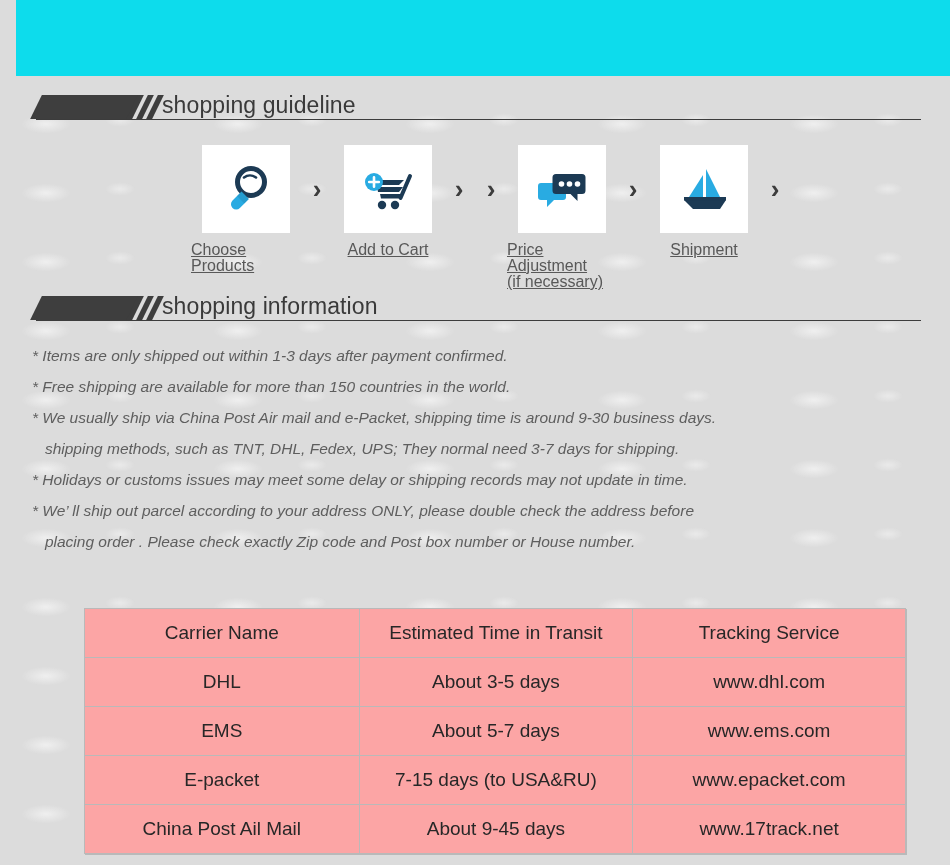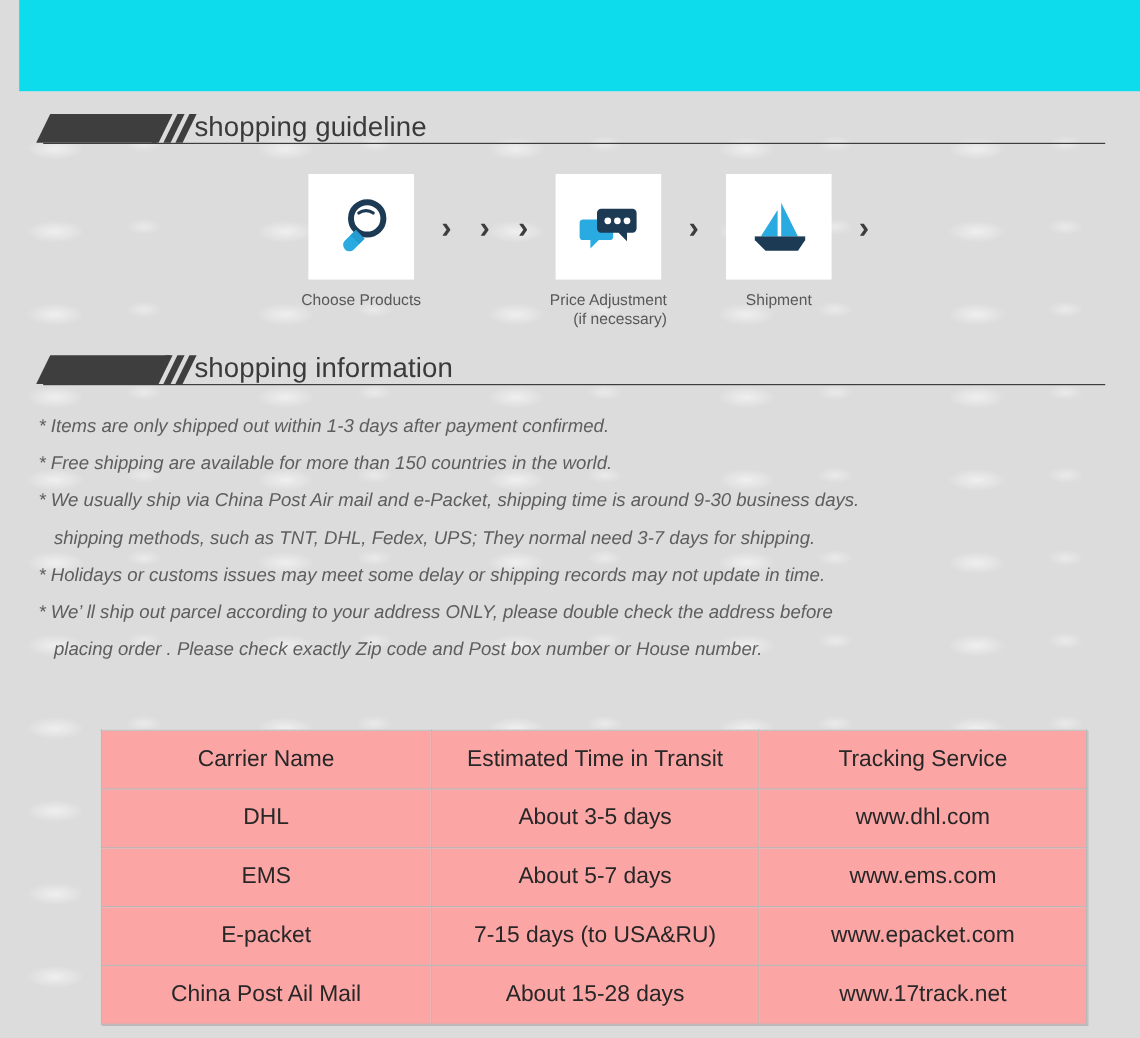--- a/index.html
+++ b/index.html
@@ -86,25 +86,26 @@
     flex-direction: column;
     align-items: center;
   }
   .step-box {
     width: 88px; height: 88px;
     background: #ffffff;
     display: flex; align-items: center; justify-content: center;
   }
   .step-label {
     margin-top: 9px;
-    font-size: 13px;
+    font-size: 16px;
     color: #585858;
-    text-align: right;
+    text-align: left;
     line-height: 16px;
     white-space: pre-line;
+    text-decoration: underline;
   }
   .chevron {
     width: 32px;
     height: 88px;
     display: flex; align-items: center; justify-content: center;
     font-size: 26px;
     color: #3d3d3d;
     font-weight: 700;
   }
 
@@ -172,20 +173,35 @@
           <path d="M26 16.5a10 10 0 0 1 12 0" fill="none" stroke="#1c3a54" stroke-width="2.6" stroke-linecap="round"></path>
           <path d="M23.5 30.5 L14.5 39.5 a5.2 5.2 0 0 0 7.4 7.4 L30.9 37.9 Z" fill="#29abe2"></path>
           <path d="M23.5 30.5 L19 35 l7.4 7.4 4.5-4.5 Z" fill="#1c6f96" opacity="0.25"></path>
         </svg>
       </div>
       <div class="step-label">Choose Products</div>
     </div>
 
     <div class="chevron">›</div>
 
+    <div class="step">
+      <div class="step-box">
+        <svg width="56" height="56" viewBox="0 0 56 56">
+          <path d="M14 19 h30 l-5 5 H15 Z" fill="#1c3a54"></path>
+          <path d="M17 26 h26 l-4 5 H18 Z" fill="#1c3a54"></path>
+          <path d="M20 33 h22 l-3.5 4.5 H21 Z" fill="#1c3a54"></path>
+          <path d="M40.5 37 L50 15" fill="none" stroke="#1c3a54" stroke-width="4" stroke-linecap="round"></path>
+          <circle cx="22" cy="44" r="4.2" fill="#1c3a54"></circle>
+          <circle cx="35" cy="44" r="4.2" fill="#1c3a54"></circle>
+          <circle cx="14" cy="21" r="9" fill="#29abe2"></circle>
+          <path d="M14 16.2 v9.6 M9.2 21 h9.6" stroke="#ffffff" stroke-width="2.6" stroke-linecap="round"></path>
+        </svg>
+      </div>
+      <div class="step-label">Add to Cart</div>
+    </div>
 
     <div class="chevron">›</div>
 
 
     <div class="chevron">›</div>
 
     <div class="step">
       <div class="step-box">
         <svg width="56" height="56" viewBox="0 0 56 56">
           <path d="M5 21 h22 a3 3 0 0 1 3 3 v11 a3 3 0 0 1-3 3 h-9 l-7 7 v-7 H5 a3 3 0 0 1-3-3 V24 a3 3 0 0 1 3-3 Z" fill="#29abe2" transform="translate(2,1)"></path>
@@ -261,19 +277,19 @@
         <td>About 5-7 days</td>
         <td>www.ems.com</td>
       </tr>
       <tr>
         <td>E-packet</td>
         <td>7-15 days (to USA&amp;RU)</td>
         <td>www.epacket.com</td>
       </tr>
       <tr>
         <td>China Post Ail Mail</td>
-        <td>About 15-28 days</td>
+        <td>About 9-45 days</td>
         <td>www.17track.net</td>
       </tr>
     </tbody>
   </table>
 
 </div>
 
 </body></html>

